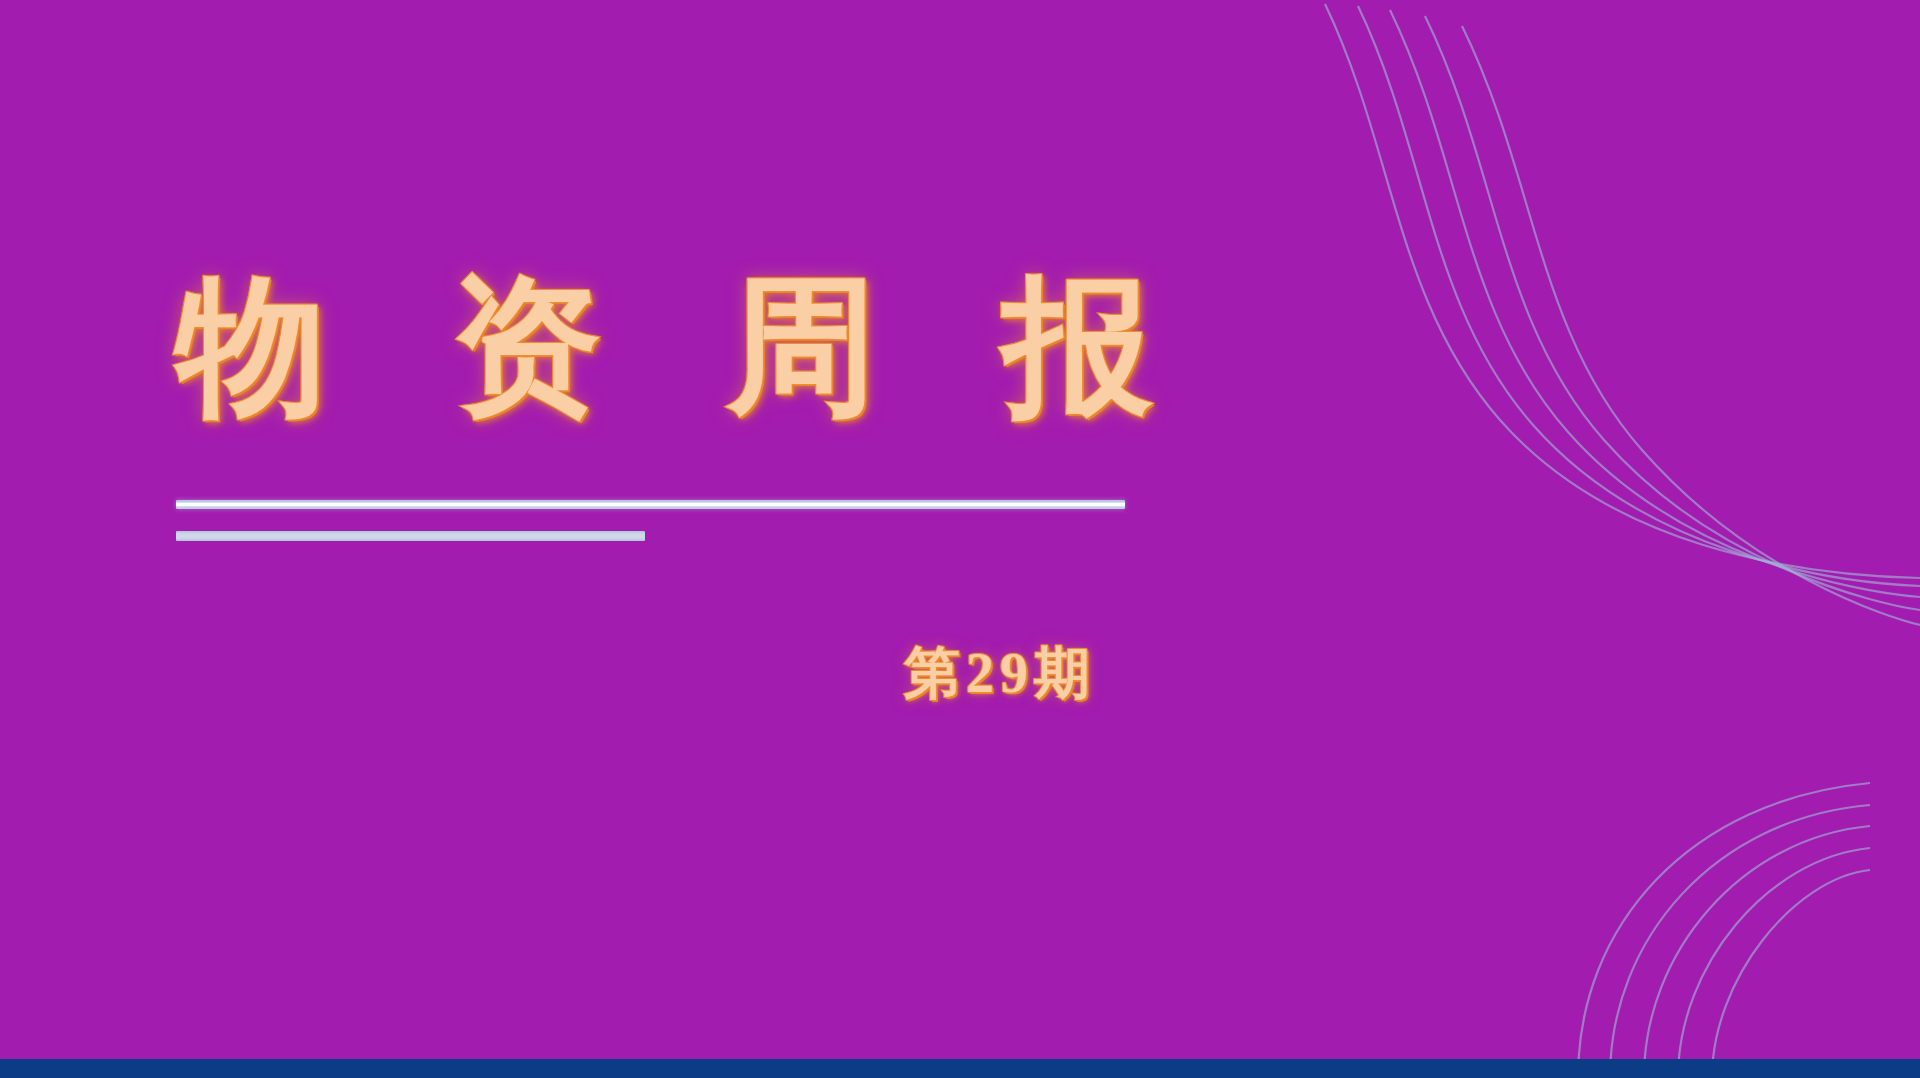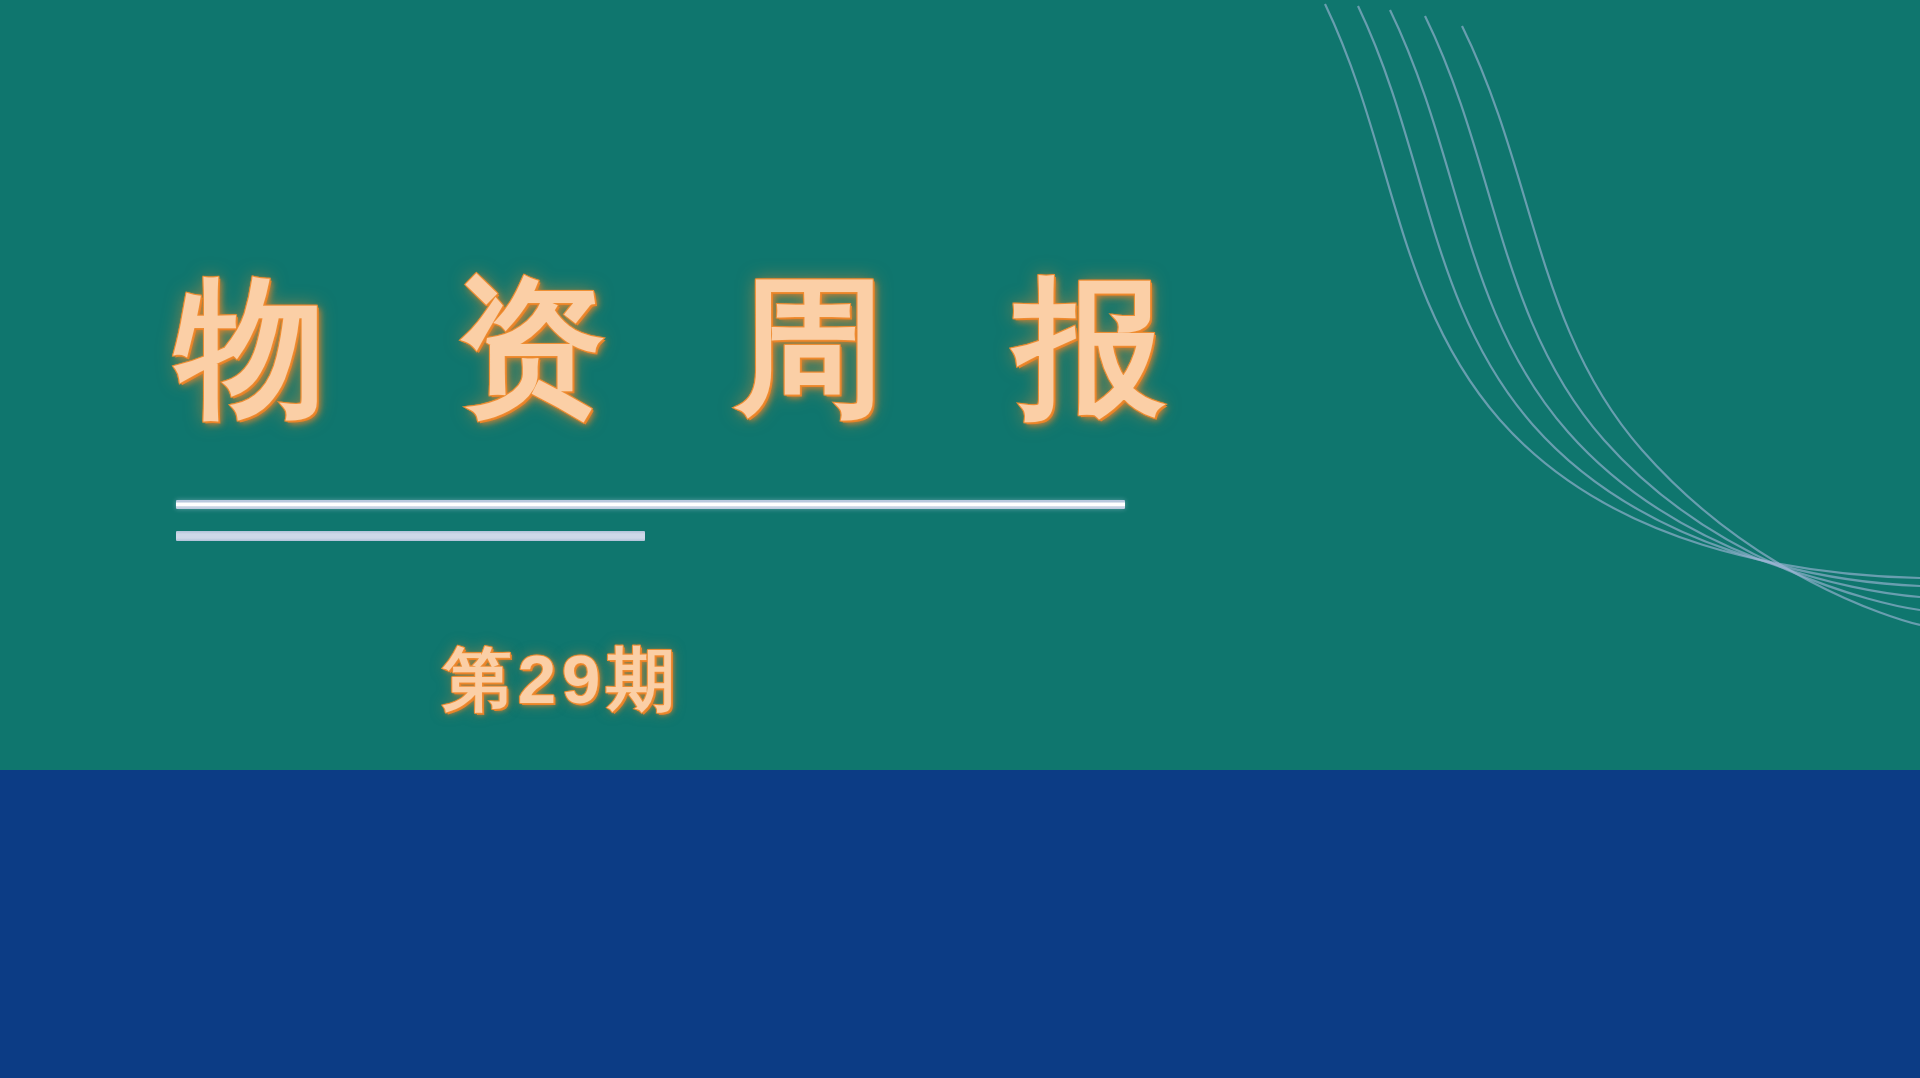--- a/index.html
+++ b/index.html
@@ -4,24 +4,24 @@
 <title>物资周报</title>
 <style>
   html, body {
     margin: 0;
     padding: 0;
     background: #0c3c85;
   }
   #slide {
     position: relative;
     width: 1920px;
-    height: 770px;
-    background: #0f766e;
+    height: 1059px;
+    background: #a21caf;
     overflow: hidden;
-    font-family: Liberation Sans, sans-serif;
+    font-family: Liberation Serif, serif;
   }
 
   
   .deco-svg {
     position: absolute;
     top: 0;
     left: 0;
     width: 1920px;
     height: 1078px;
     pointer-events: none;
@@ -82,25 +82,25 @@
     width: 469px;
     height: 10px;
     background: linear-gradient(to bottom,
         #b2c2d9 0%, #ced8e8 30%,
         #ced8e8 70%, #b2c2d9 100%);
   }
 
   
   .subtitle {
     position: absolute;
-    left: 16px;
+    left: 4px;
     top: 645px;
     width: 1092px;
-    text-align: center;
-    font-size: 69px;
+    text-align: right;
+    font-size: 56px;
     line-height: 1.0;
     font-weight: 700;
     letter-spacing: 6px;
     color: #fbcfa6;
     white-space: nowrap;
     text-shadow:
        0 0  1px #ef8f35,
        1px 0 1px #ef8f35,
       -1px 0 1px #ef8f35,
        0  1px 1px #ef8f35,

